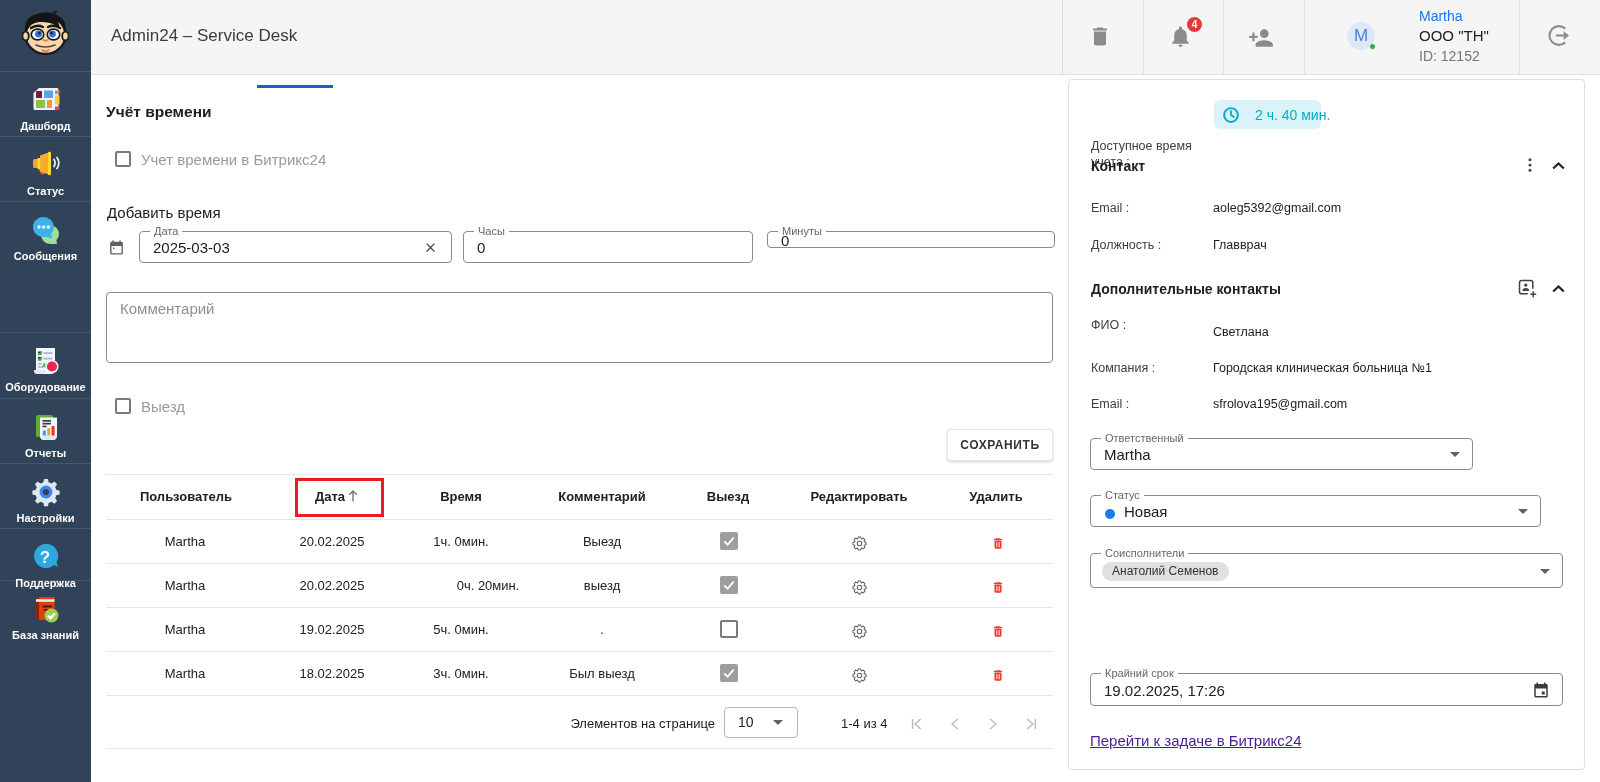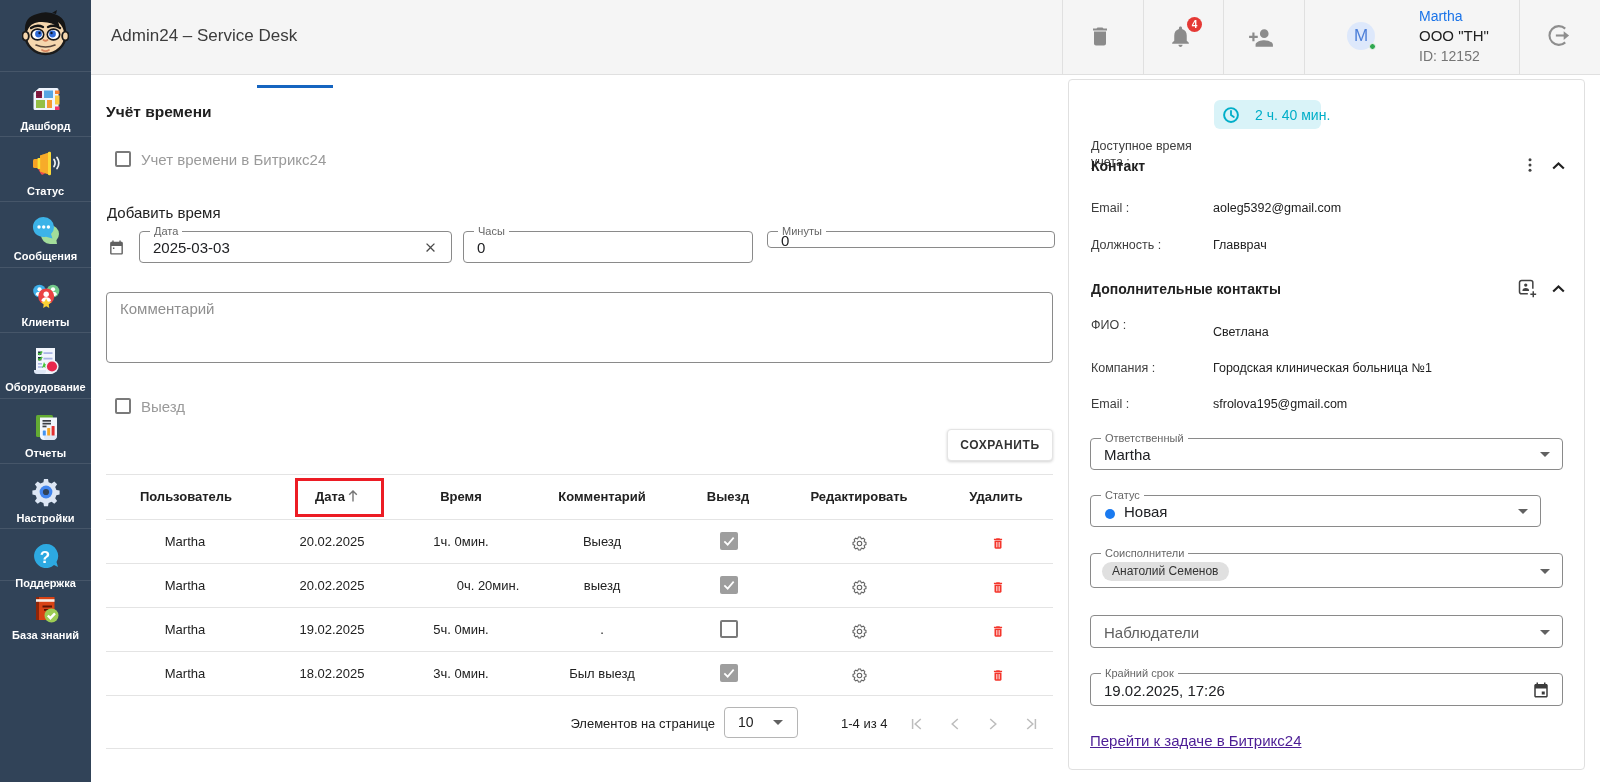--- a/index.html
+++ b/index.html
@@ -131,35 +131,20 @@
     <div class="sb-item" style="top:201px">
       <svg class="ic" viewBox="0 0 30 30">
           <path d="M19 10 a9 9 0 0 1 9 9 a9 9 0 0 1 -2.6 6.3 L26 29 h-7 a9 9 0 0 1 0 -18 Z" fill="#a3dd9a"></path>
           <path d="M12.5 2 a10.5 10 0 0 1 10.5 10 a10.5 10 0 0 1 -3 7 l1.5 4.5 l-6.5 -1.8 a10.5 10 0 1 1 -2.5 -19.7 Z" fill="#3cb3e8"></path>
           <circle cx="8" cy="12" r="1.7" fill="#fff"></circle>
           <circle cx="12.7" cy="12" r="1.7" fill="#fff"></circle>
           <circle cx="17.4" cy="12" r="1.7" fill="#fff"></circle>
         </svg>
       <div class="tx">Сообщения</div>
     </div>
-    <div class="sb-item" style="top:267px">
-      <svg class="ic" viewBox="0 0 30 30">
-          <circle cx="8.5" cy="10" r="6.3" fill="#3fb0ea"></circle>
-          <circle cx="8.5" cy="8.3" r="2.1" fill="#fff"></circle>
-          <path d="M4.6 13.8 a3.9 3 0 0 1 7.8 0 a6.3 6.3 0 0 1 -7.8 0 Z" fill="#fff"></path>
-          <circle cx="22" cy="10" r="6.3" fill="#72c98a"></circle>
-          <circle cx="22" cy="8.3" r="2.1" fill="#fff"></circle>
-          <path d="M18.1 13.8 a3.9 3 0 0 1 7.8 0 a6.3 6.3 0 0 1 -7.8 0 Z" fill="#fff"></path>
-          <circle cx="15.2" cy="15.5" r="8" fill="#ea4343"></circle>
-          <circle cx="15.2" cy="13.2" r="2.7" fill="#fff"></circle>
-          <path d="M10.4 20 a4.8 3.8 0 0 1 9.6 0 a8 8 0 0 1 -9.6 0 Z" fill="#fff"></path>
-          <path d="M15.2 17.5 l1.6 3.1 l3.4 .5 l-2.5 2.4 l.6 3.4 l-3.1 -1.6 l-3.1 1.6 l.6 -3.4 l-2.5 -2.4 l3.4 -.5 Z" fill="#fcd335"></path>
-        </svg>
-      <div class="tx">Клиенты</div>
-    </div>
     <div class="sb-item" style="top:332px">
       <svg class="ic" viewBox="0 0 30 30">
           <path d="M5 2 h19 v22 q0 4 -4 4 h-11 q-4 0 -4 -4 Z" fill="#f2f6fd"></path>
           <path d="M3 24 h12 v1 q0 3 -3 3 h-6 q-3 0 -3 -3 Z" fill="#dfe8f6"></path>
           <rect x="7" y="5.5" width="3.4" height="3.4" fill="#1d2c42"></rect>
           <path d="M7.2 7 l1.4 1.4 l2.6 -2.8" stroke="#49c43b" stroke-width="1.5" fill="none"></path>
           <rect x="12.5" y="6.2" width="9" height="1.8" fill="#aab6e6"></rect>
           <rect x="7" y="11" width="3.4" height="3.4" fill="#1d2c42"></rect>
           <path d="M7.2 12.5 l1.4 1.4 l2.6 -2.8" stroke="#49c43b" stroke-width="1.5" fill="none"></path>
           <rect x="12.5" y="11.7" width="9" height="1.8" fill="#aab6e6"></rect>
@@ -387,40 +372,36 @@
         <path d="M2.2 8.6 L7.5 3.4 L12.8 8.6" fill="none" stroke="#212121" stroke-width="2.1"></path>
       </svg>
 
     <div class="lab" style="top:238px;">ФИО :</div>
       <div class="val" style="top:245px;">Светлана</div>
     <div class="lab" style="top:281px;">Компания :</div>
       <div class="val" style="top:281px;">Городская клиническая больница №1</div>
     <div class="lab" style="top:317px;">Email :</div>
       <div class="val" style="top:317px;">sfrolova195@gmail.com</div>
 
-    <div class="mf" style="left:21px;top:358px;width:473px;height:32px;">
+    <div class="mf" style="left:21px;top:358px;width:383px;height:32px;">
         <span class="flab">Ответственный</span>
         <span class="fval">Martha</span>
         <span class="caret" style="right:12px;top:13px;"></span>
       </div>
     <div class="mf" style="left:21px;top:415px;width:451px;height:32px;">
         <span class="flab">Статус</span>
       <span class="abs" style="left:14px;top:13px;width:10px;height:10px;border-radius:50%;background:#1a7af0;"></span>
       <span class="fval" style="left:33px;">Новая</span>
         <span class="caret" style="right:12px;top:13px;"></span>
       </div>
     <div class="mf" style="left:21px;top:473px;width:473px;height:35px;">
         <span class="flab">Соисполнители</span>
       <span class="abs" style="left:11px;top:8px;height:19px;background:#e0e0e0;border-radius:10px;font-size:12px;color:#333;line-height:19px;padding:0 10px;">Анатолий Семенов</span>
       <span class="caret" style="right:12px;top:15px;"></span>
       </div>
-    <div class="mf" style="left:21px;top:535px;width:473px;height:33px;">
-        <span class="fval" style="color:#5f5f5f;">Наблюдатели</span>
-        <span class="caret" style="right:12px;top:14px;"></span>
-      </div>
     <div class="mf" style="left:21px;top:593px;width:473px;height:33px;">
         <span class="flab">Крайний срок</span>
         <span class="fval">19.02.2025, 17:26</span>
       <svg style="position:absolute;right:12px;top:7px" width="18" height="18" viewBox="0 0 24 24">
           <path fill="#3c3c3c" d="M19 4h-1V2h-2v2H8V2H6v2H5c-1.11 0-1.99.9-1.99 2L3 20c0 1.1.89 2 2 2h14c1.1 0 2-.9 2-2V6c0-1.1-.9-2-2-2zm0 16H5V10h14v10zM13 14 h4 v4 h-4 z"></path>
         </svg>
       </div>
 
     <div class="abs" style="left:21px;top:652px;"><a class="blink" href="#">Перейти к задаче в Битрикс24</a></div>
   </div>

